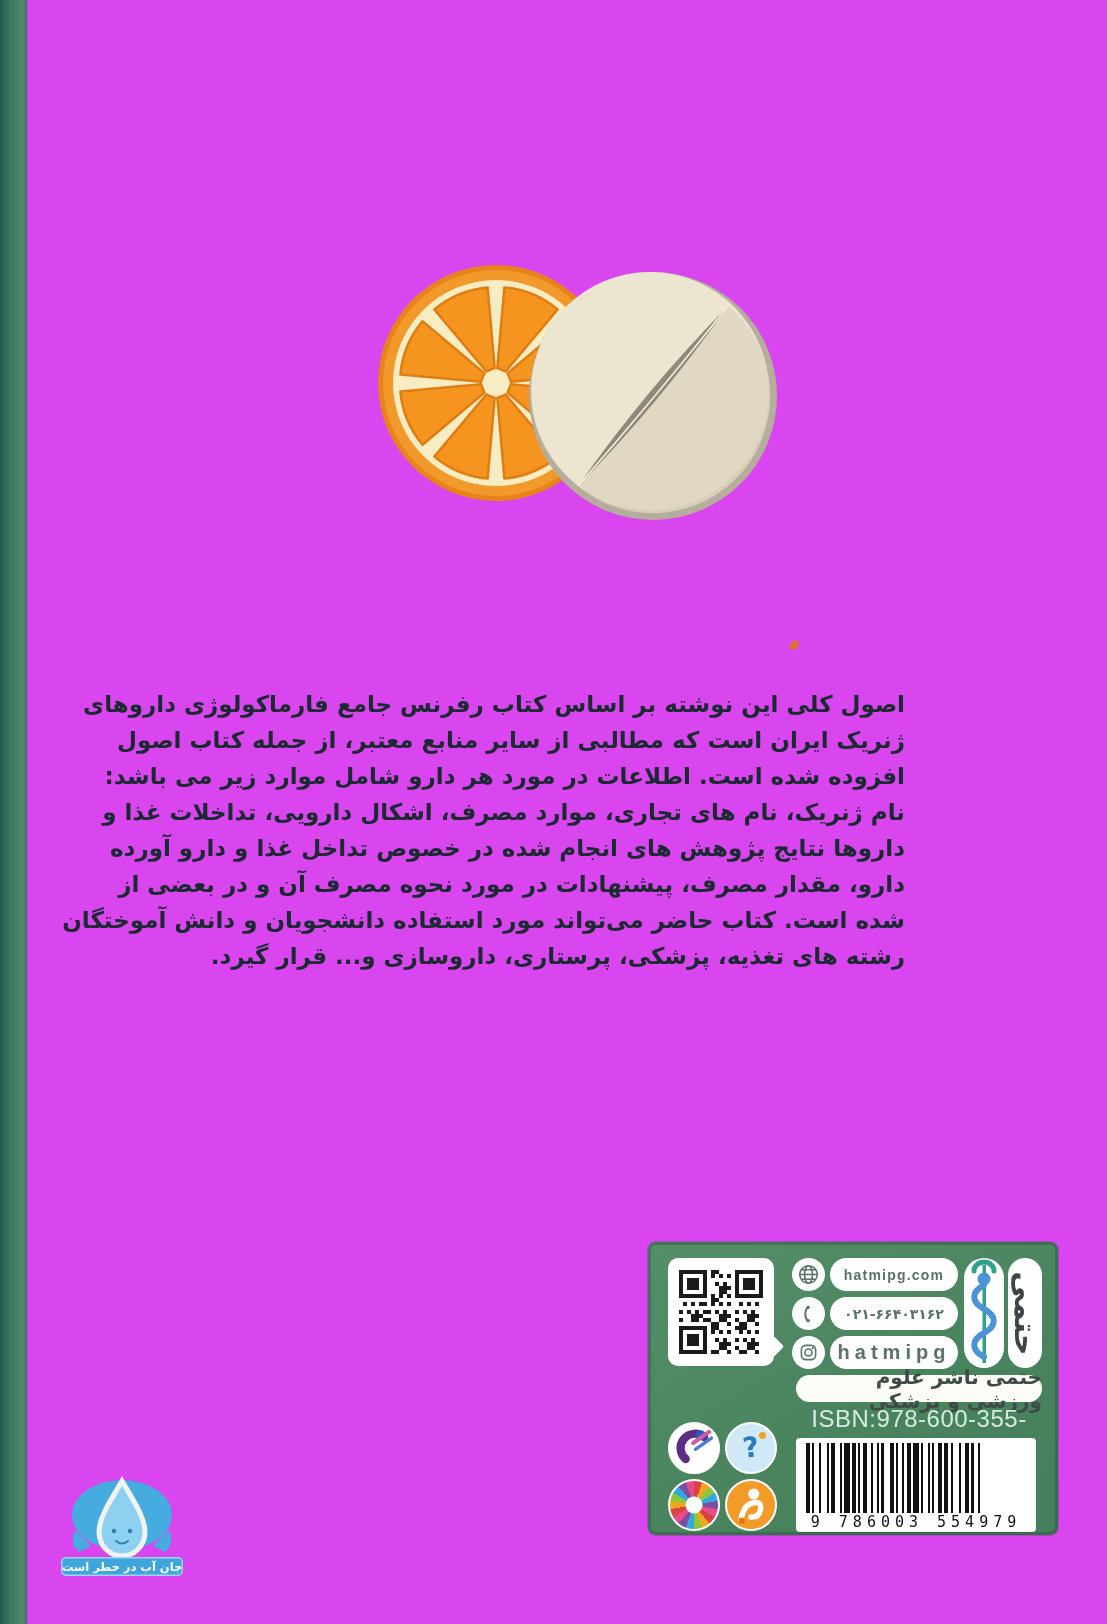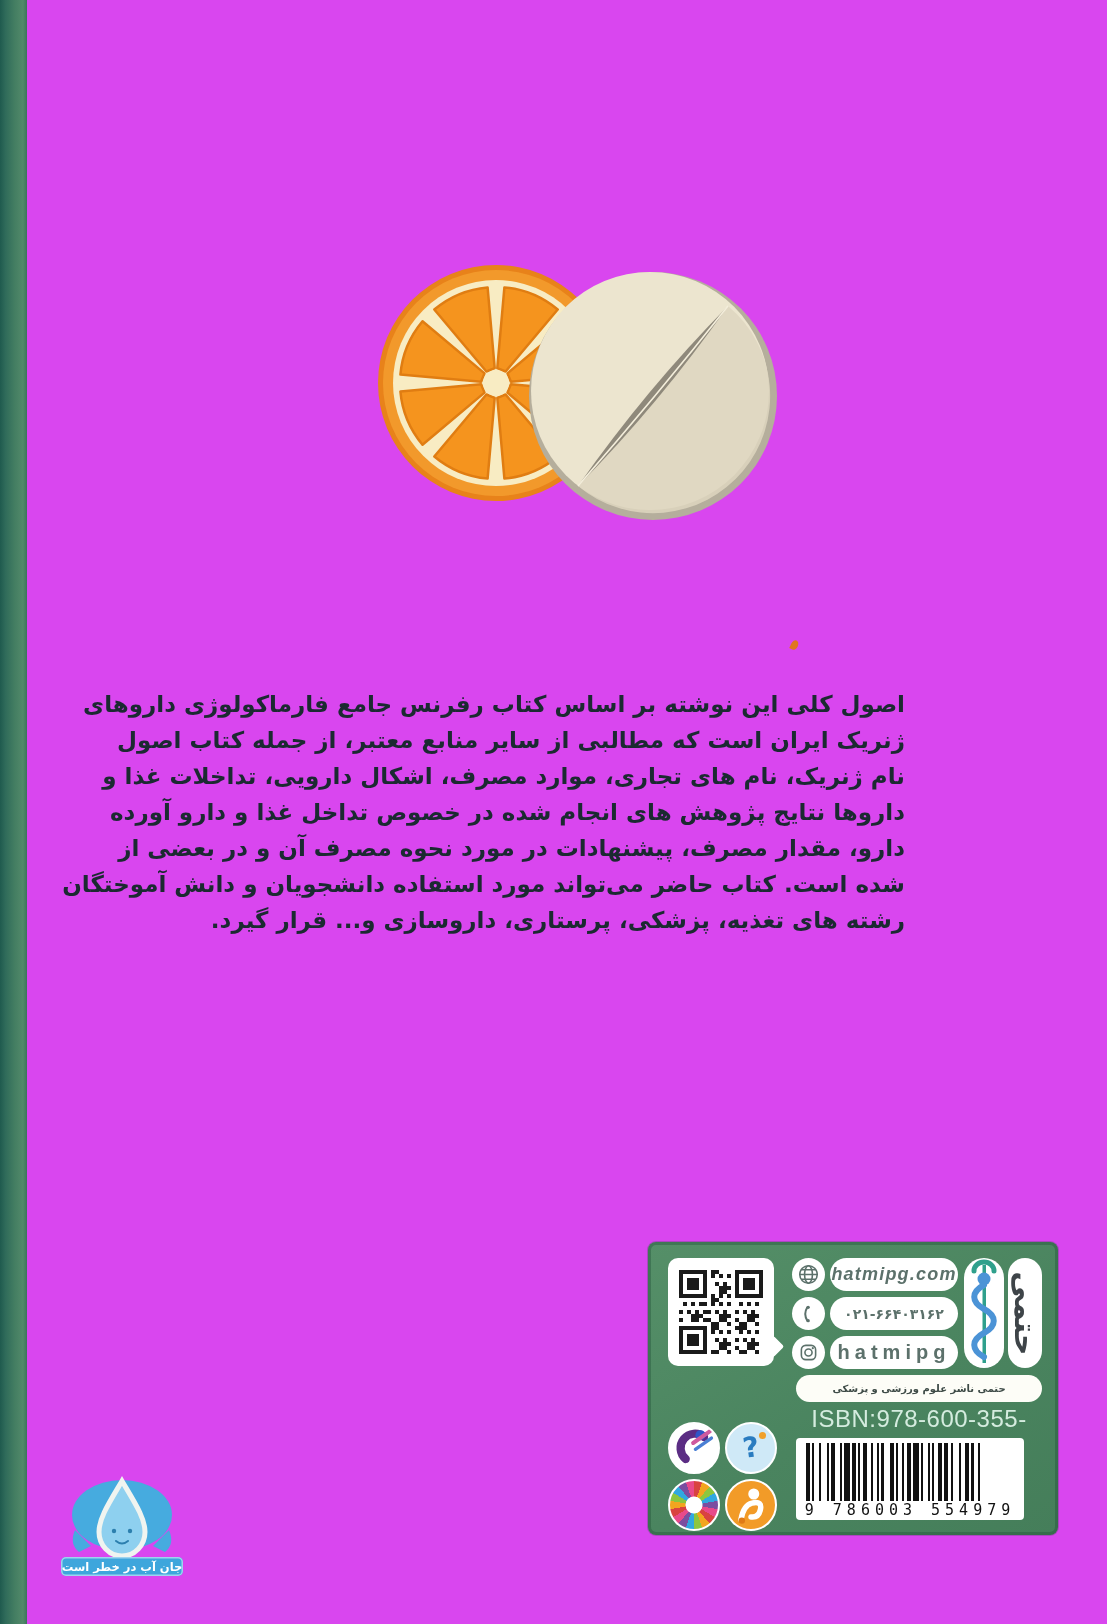--- a/index.html
+++ b/index.html
@@ -24,35 +24,35 @@
   .qr-card{position:absolute;left:20px;top:16px;width:106px;height:108px;background:#fff;border-radius:10px;
            display:flex;align-items:center;justify-content:center;}
   .qr-card:after{content:"";position:absolute;right:-7px;bottom:12px;width:15px;height:15px;background:#fff;
            transform:rotate(45deg);border-radius:2px;}
   .contact-col{position:absolute;left:144px;top:16px;width:166px;display:flex;flex-direction:column;gap:6px;}
   .contact-row{display:flex;gap:5px;height:33px;}
   .icon-circle{width:33px;height:33px;border-radius:50%;background:#fff;flex:0 0 33px;
                display:flex;align-items:center;justify-content:center;}
   .contact-pill{flex:1;background:#fff;border-radius:17px;display:flex;align-items:center;justify-content:center;
                 color:#5c716b;font-weight:bold;}
-  .site-text{font-family:"Liberation Sans",sans-serif;font-size:18px;letter-spacing:1.2px;font-style:italic;}
+  .site-text{font-family:"Liberation Sans",sans-serif;font-size:14px;letter-spacing:1.2px;}
   .phone-text{font-size:14px;letter-spacing:2px;direction:ltr;}
   .insta-text{font-family:"Liberation Sans",sans-serif;font-size:20px;letter-spacing:5px;}
   .cad-card{position:absolute;left:316px;top:16px;width:40px;height:110px;background:#fff;border-radius:20px;
             display:flex;align-items:center;justify-content:center;}
   .hatmi-card{position:absolute;left:360px;top:16px;width:34px;height:110px;background:#fff;border-radius:17px;
             display:flex;align-items:center;justify-content:center;overflow:hidden;}
   .hatmi-word{transform:rotate(90deg);font-size:30px;font-weight:bold;color:#3e4448;white-space:nowrap;letter-spacing:2px;}
   .tagline-pill{position:absolute;left:148px;top:133px;width:246px;height:27px;background:#fdfdf7;border-radius:14px;
             display:flex;align-items:center;justify-content:center;direction:rtl;
-            color:#3e4b47;font-weight:bold;font-size:10px;}
+            color:#3e4b47;font-weight:bold;font-size:20px;}
   .isbn-line{position:absolute;left:148px;top:163px;width:246px;text-align:center;
             font-family:"Liberation Sans",sans-serif;font-size:24px;color:#d5ecdf;letter-spacing:.5px;}
   .barcode-card{position:absolute;left:148px;top:196px;width:228px;height:82px;background:#fff;border-radius:4px;
-            padding:0;overflow:hidden;}
+            padding:6px;overflow:hidden;}
   .bars{position:absolute;left:10px;right:10px;top:5px;bottom:4px;display:flex;align-items:stretch;}
   .bars div{height:100%;}
   .barcode-digits{position:absolute;left:50%;bottom:1px;transform:translateX(-50%);background:#fff;
             padding:0 6px;font-family:"DejaVu Sans Mono",monospace;font-size:15px;color:#111;
             letter-spacing:5px;white-space:nowrap;}
   .logo-grid{position:absolute;left:20px;top:180px;width:110px;height:110px;
             display:grid;grid-template-columns:52px 52px;grid-template-rows:52px 52px;gap:5px;}
   .plogo{width:52px;height:52px;border-radius:50%;border:2px solid #fff;box-sizing:border-box;
          display:flex;align-items:center;justify-content:center;overflow:hidden;background:#fff;}
   .plogo.q{background:#cfe9f7;position:relative;}
@@ -101,20 +101,21 @@
       <circle cx="-3" cy="-5" r="119" fill="#ece5cf"></circle>
       <path d="M75,-90 A117 117 0 0 1 -75,90 Q6,6 75,-90 Z" fill="#ded6bf" opacity="0.85"></path>
       <path d="M75,-90 Q7,7 -75,90 Q-7,-7 75,-90 Z" fill="#8f897b"></path>
       <path d="M75,-90 Q2,2 -75,90" stroke="#f4eedb" stroke-width="1.6" fill="none"></path>
     </g>
   </svg>
 
   <div class="description">
     <div class="line">اصول کلی این نوشته بر اساس کتاب رفرنس جامع فارماکولوژی داروهای</div>
     <div class="line">ژنریک ایران است که مطالبی از سایر منابع معتبر، از جمله کتاب اصول</div>
+    <div class="line">افزوده شده است. اطلاعات در مورد هر دارو شامل موارد زیر می باشد:</div>
     <div class="line">نام ژنریک، نام های تجاری، موارد مصرف، اشکال دارویی، تداخلات غذا و</div>
     <div class="line">داروها نتایج پژوهش های انجام شده در خصوص تداخل غذا و دارو آورده</div>
     <div class="line">دارو، مقدار مصرف، پیشنهادات در مورد نحوه مصرف آن و در بعضی از</div>
     <div class="line">شده است. کتاب حاضر می‌تواند مورد استفاده دانشجویان و دانش آموختگان</div>
     <div class="line last">رشته های تغذیه، پزشکی، پرستاری، داروسازی و... قرار گیرد.</div>
   </div>
 
   <div class="speck"></div>
 
   <div class="pubbox">

